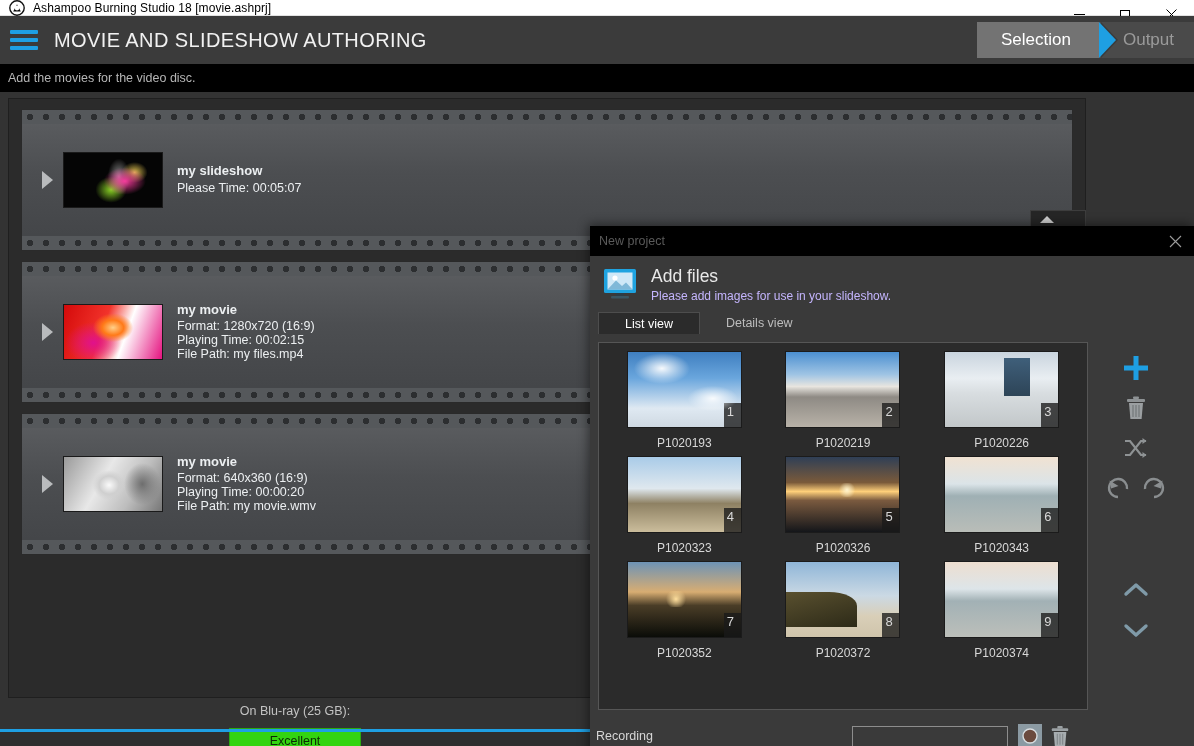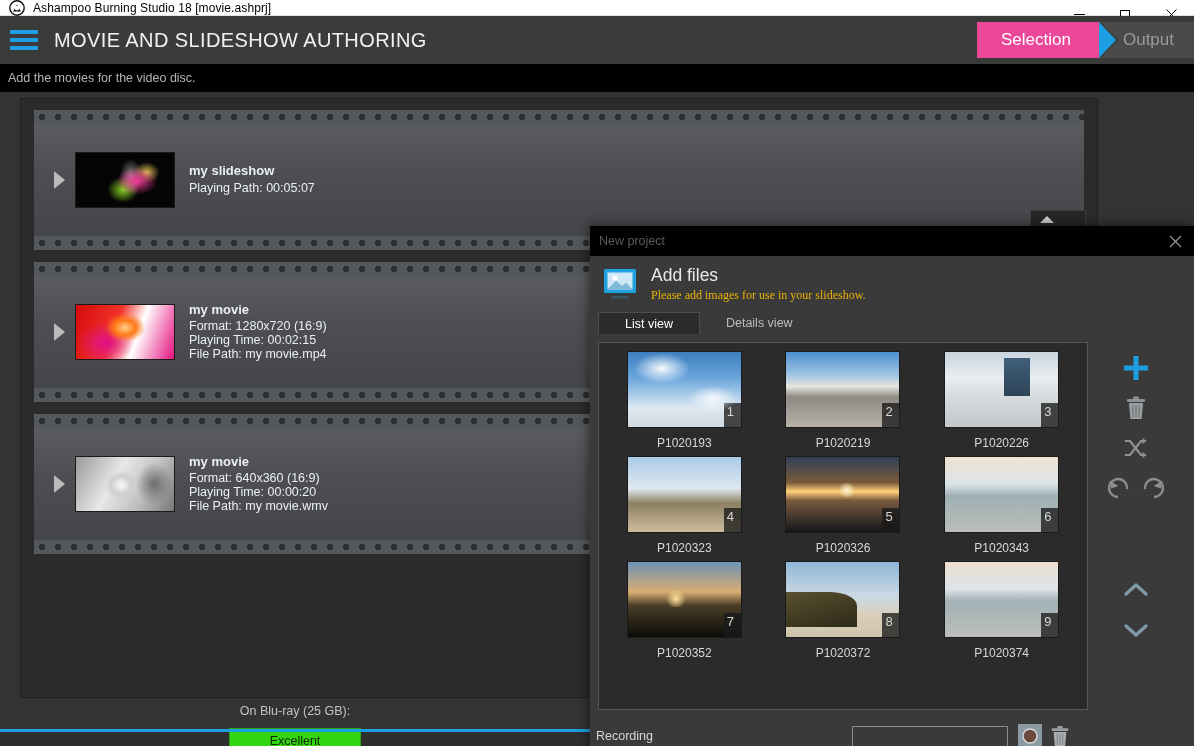--- a/index.html
+++ b/index.html
@@ -33,21 +33,21 @@
   .hamburger { margin-left: 10px; width: 28px; display: flex; flex-direction: column; gap: 4px; cursor: pointer; }
   .hamburger i { display: block; height: 4px; border-radius: 1px; background: #1e9fe3; }
   .app-title {
     margin-left: 16px; color: #f1f1f1; font-size: 20px; letter-spacing: .4px; font-weight: 400;
   }
   .steps { position: absolute; right: 0; top: 6px; display: flex; height: 36px; }
   .step {
     position: relative; display: flex; align-items: center; justify-content: center;
     color: #9a9a9a; font-size: 17px; padding: 0 28px 0 24px; background: #4a4a4a;
   }
-  .step.active { background: #ec4899; color: #fff; }
+  .step.active { background: #737373; color: #fff; }
   .step .arr {
     position: absolute; right: -17px; top: 0; width: 0; height: 0; z-index: 3;
     border-top: 18px solid transparent; border-bottom: 18px solid transparent;
     border-left: 17px solid #4a4a4a;
   }
   .step.active .arr { border-left-color: #1e9fe3; z-index: 4; }
   .step .arr-out {
     position: absolute; right: -19px; top: 0; width: 0; height: 0; z-index: 2;
     border-top: 18px solid transparent; border-bottom: 18px solid transparent;
     border-left: 17px solid #3b3b3b;
@@ -55,21 +55,21 @@
   .step:last-child { padding-right: 20px; }
   .step:last-child .arr, .step:last-child .arr-out { display: none; }
 
   
   .subbar { height: 28px; background: #000000; color: #b6b6b6; font-size: 12.5px; padding-left: 8px; display: flex; align-items: center; }
 
   
   .body-area { position: relative; height: 640px; background: #333333; }
 
   .movies-pane {
-    position: absolute; left: 20px; top: 6px; width: 1078px; height: 600px;
+    position: absolute; left: 8px; top: 6px; width: 1078px; height: 600px;
     background: #2b2b2b; border: 1px solid #1f1f1f; overflow: hidden;
   }
   .film-item {
     position: relative; margin: 10px 12px 0 12px; height: 142px;
     background: linear-gradient(180deg,#5d5f62 0%,#4c4e51 45%,#424447 100%);
     border: 1px solid #2a2a2a; border-radius: 2px;
   }
   .sprockets { height: 14px; background: #55585b; position: relative; overflow: hidden; }
   .sprockets::after {
     content: ""; position: absolute; left: 4px; right: 0; top: 3px; height: 8px;
@@ -134,21 +134,21 @@
   .dlg-title { font-size: 12.5px; color: #5a5a5a; }
   .dlg-close {
     position: absolute; right: 8px; top: 5px; width: 22px; height: 20px;
     display: flex; align-items: center; justify-content: center; cursor: pointer;
   }
 
   .dlg-head { height: 56px; display: flex; align-items: center; padding-left: 13px; background: #3a3a3a; }
   .dlg-head-icon { width: 34px; height: 32px; flex: 0 0 auto; }
   .dlg-head-text { margin-left: 14px; }
   .dlg-head-title { color: #e9e9e9; font-size: 17.5px; line-height: 20px; }
-  .dlg-head-sub { color: #eab308; font-size: 12px; margin-top: 3px; font-family: Liberation Serif, serif; }
+  .dlg-head-sub { color: #c4b5fd; font-size: 12px; margin-top: 3px; }
 
   .dlg-tabs { display: flex; height: 22px; margin-left: 8px; align-items: flex-end; }
   .dlg-tab {
     height: 22px; padding: 0 26px; display: flex; align-items: center;
     color: #bdbdbd; font-size: 12.5px; cursor: pointer;
   }
   .dlg-tab.active { background: #2b2b2b; color: #ffffff; border: 1px solid #4d4d4d; border-bottom: none; }
 
   .grid-panel {
     position: absolute; left: 598px; top: 250px; width: 490px; height: 368px;
@@ -255,38 +255,38 @@
 
     <div class="film-item">
       <div class="sprockets"></div>
       <div class="film-row">
         <div class="play-tri"></div>
         <div class="thumb">
             <div class="art-smoke"></div>
           </div>
         <div class="meta">
           <span class="name">my slideshow</span>
-          <span class="line">Playing Path: 00:05:07</span>
+          <span class="line">Please Time: 00:05:07</span>
         </div>
       </div>
       <div class="sprockets"></div>
     </div>
 
     <div class="film-item">
       <div class="sprockets"></div>
       <div class="film-row">
         <div class="play-tri"></div>
         <div class="thumb">
             <div class="art-red"></div>
           </div>
         <div class="meta">
           <span class="name">my movie</span>
           <span class="line">Format: 1280x720 (16:9)</span>
           <span class="line">Playing Time: 00:02:15</span>
-          <span class="line">File Path: my movie.mp4</span>
+          <span class="line">File Path: my files.mp4</span>
         </div>
       </div>
       <div class="sprockets"></div>
     </div>
 
     <div class="film-item">
       <div class="sprockets"></div>
       <div class="film-row">
         <div class="play-tri"></div>
         <div class="thumb">

